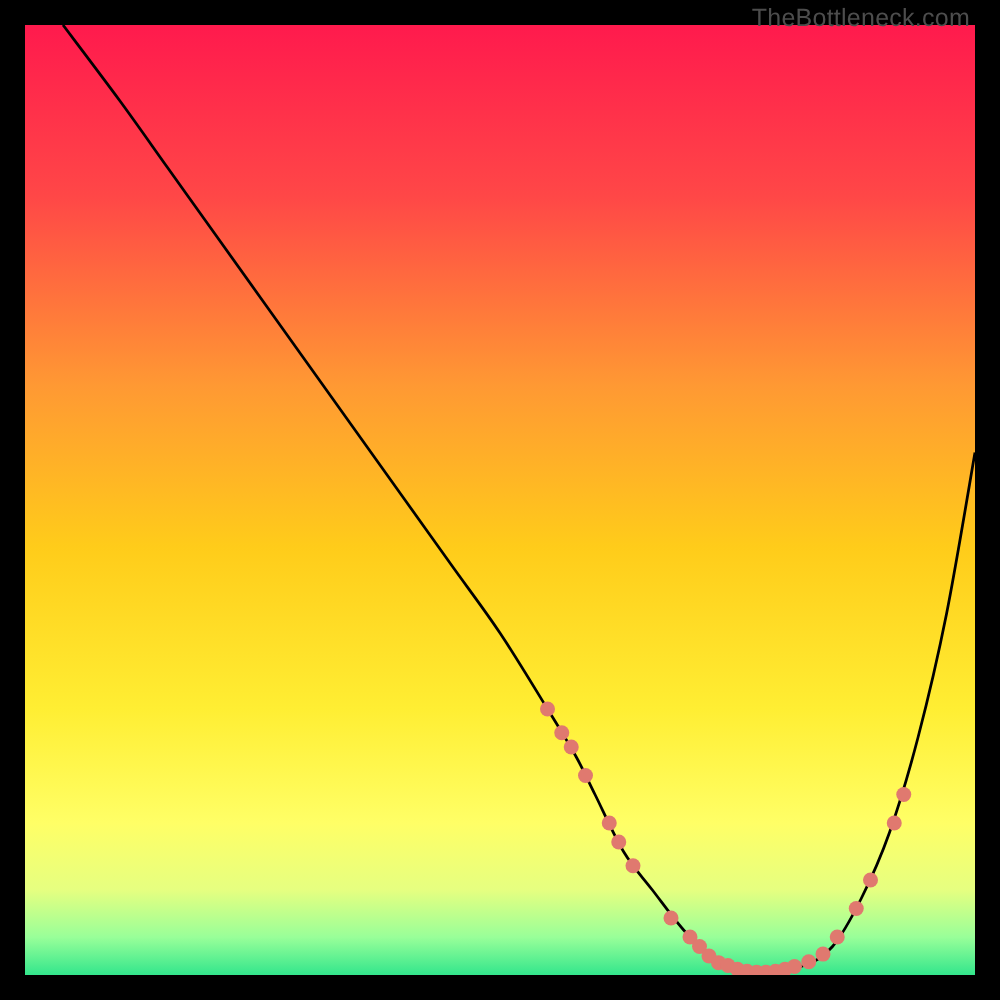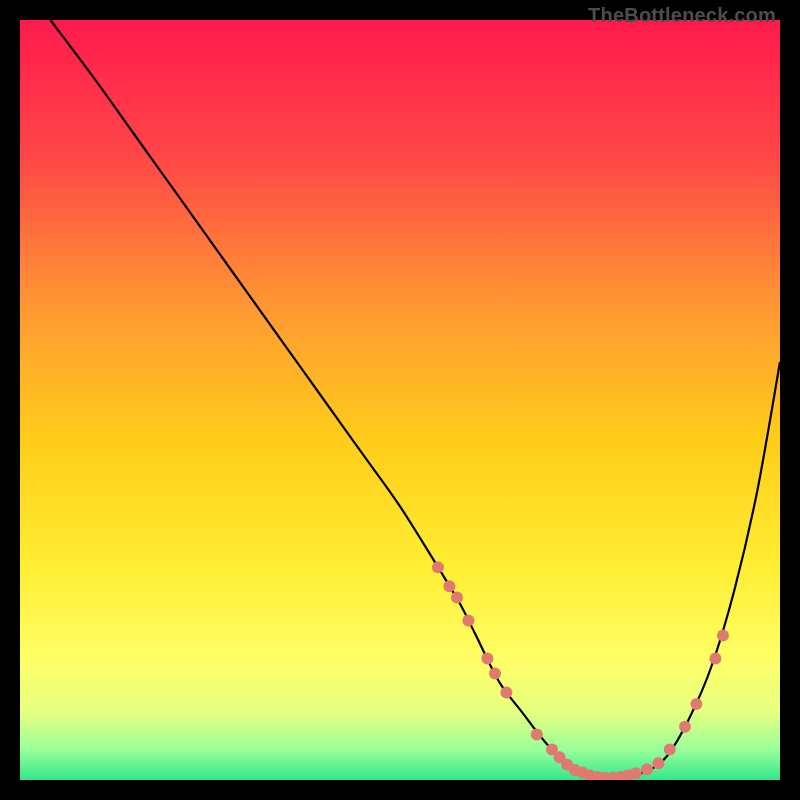--- a/index.html
+++ b/index.html
@@ -1,18 +1,18 @@
 <!DOCTYPE html>
 <html><head>
 <meta charset="utf-8">
 <style>
   html,body{margin:0;padding:0;width:800px;height:800px;background:#000;overflow:hidden;font-family:Arial,Helvetica,sans-serif}
   .frame{position:absolute;left:20px;top:20px;width:760px;height:760px;background:#000}
   .plot{position:absolute;left:0;top:0;width:760px;height:760px}
-  .watermark{position:absolute;top:4px;right:24px;color:#4d4d4d;font-size:20px;font-weight:700;letter-spacing:.2px}
+  .watermark{position:absolute;top:4px;right:24px;color:#4d4d4d;font-size:20px;font-weight:400;letter-spacing:.2px}
 </style>
 </head>
 <body>
 
 <div class="frame">
   <svg class="plot" viewBox="0 0 760 760" preserveAspectRatio="none">
     <defs>
       <linearGradient id="bg" x1="0" y1="0" x2="0" y2="1">
           <stop offset="0%" stop-color="#ff1a4d"></stop>
           <stop offset="18%" stop-color="#ff4747"></stop>

